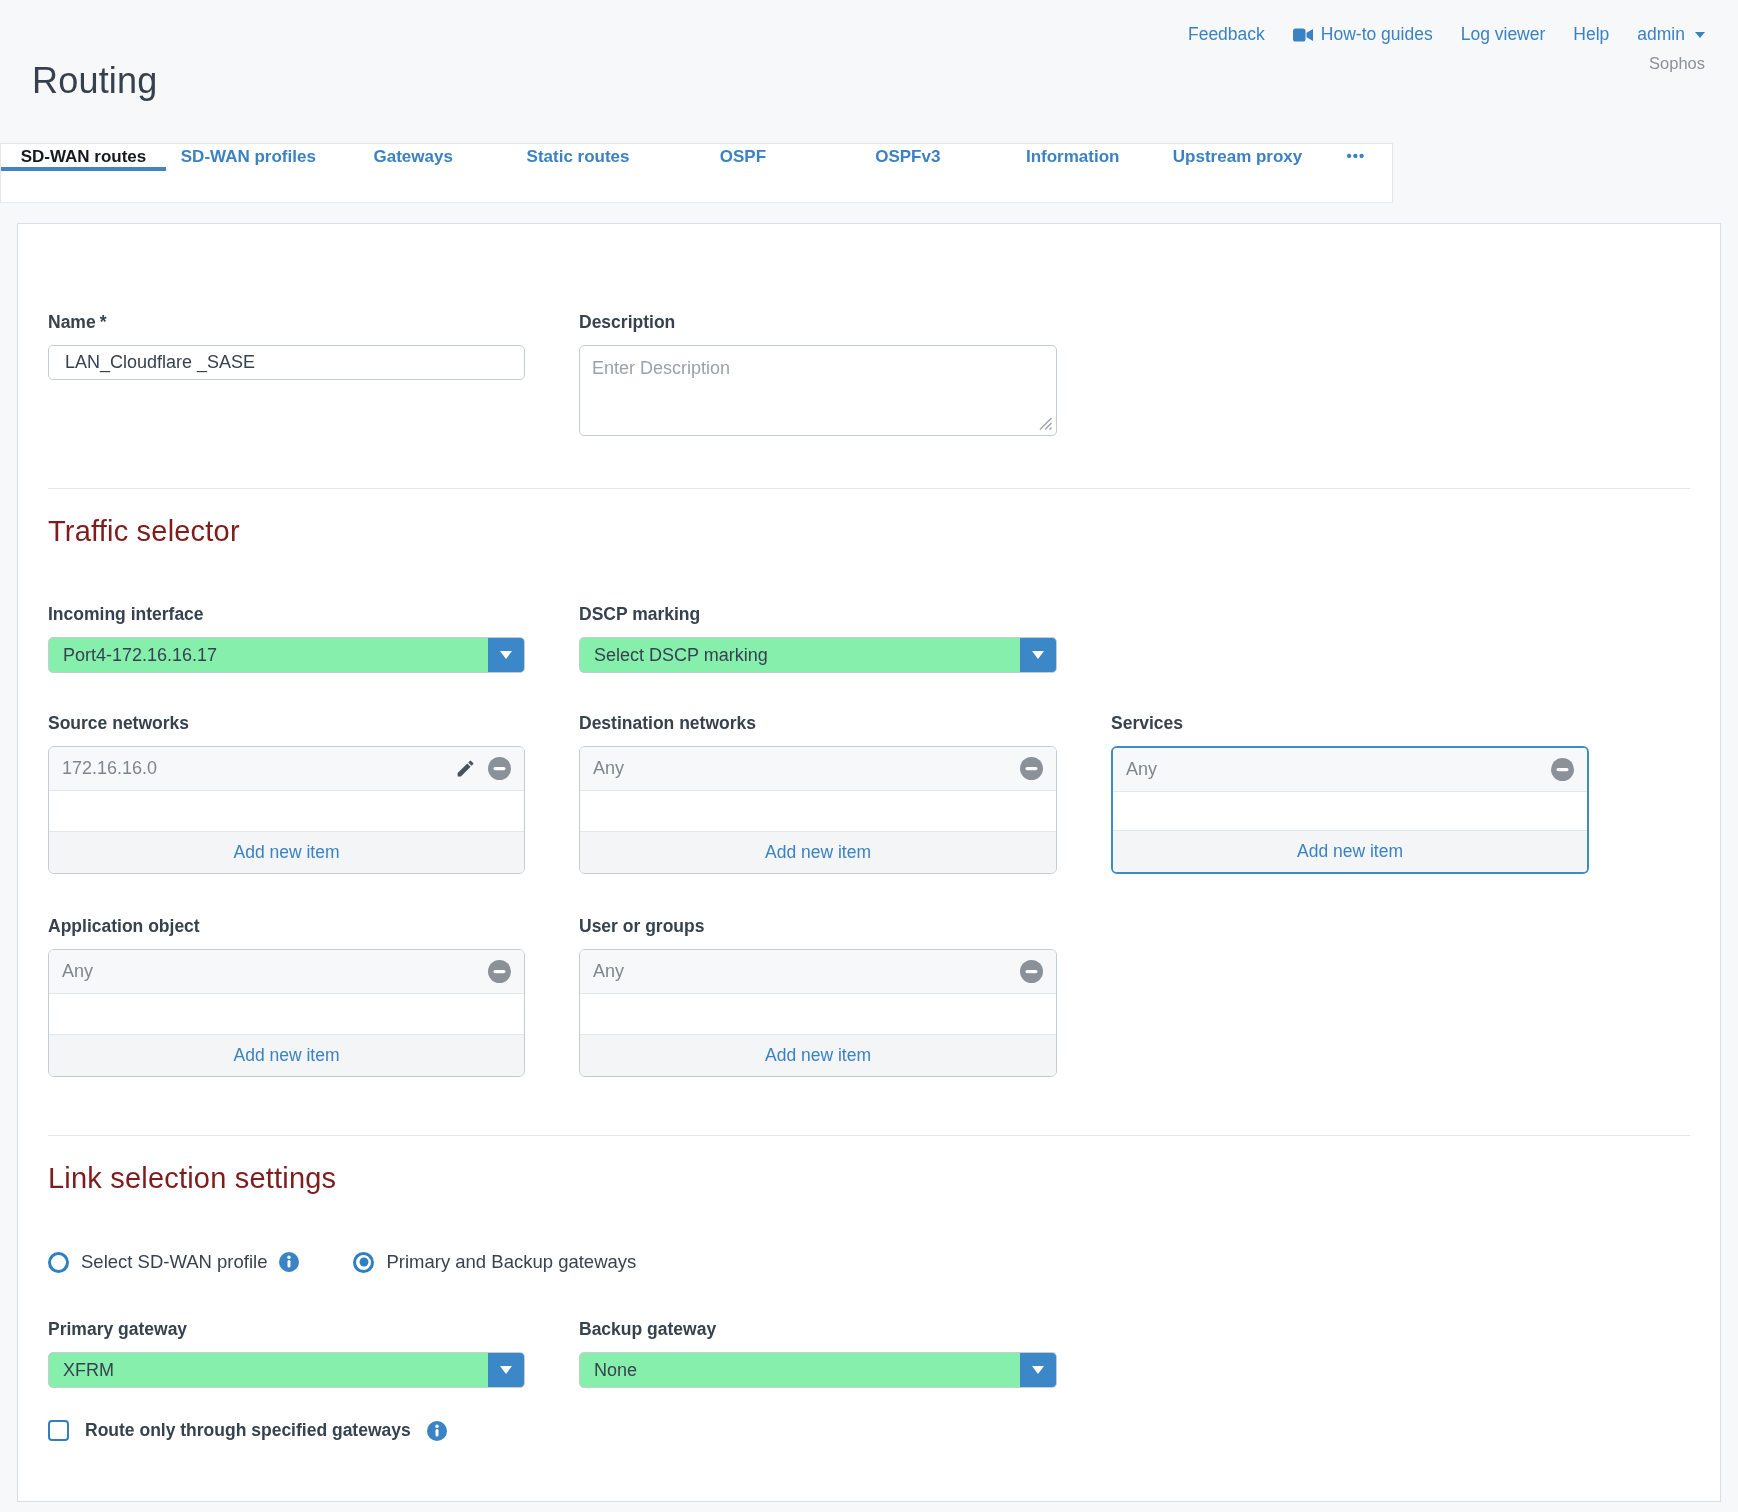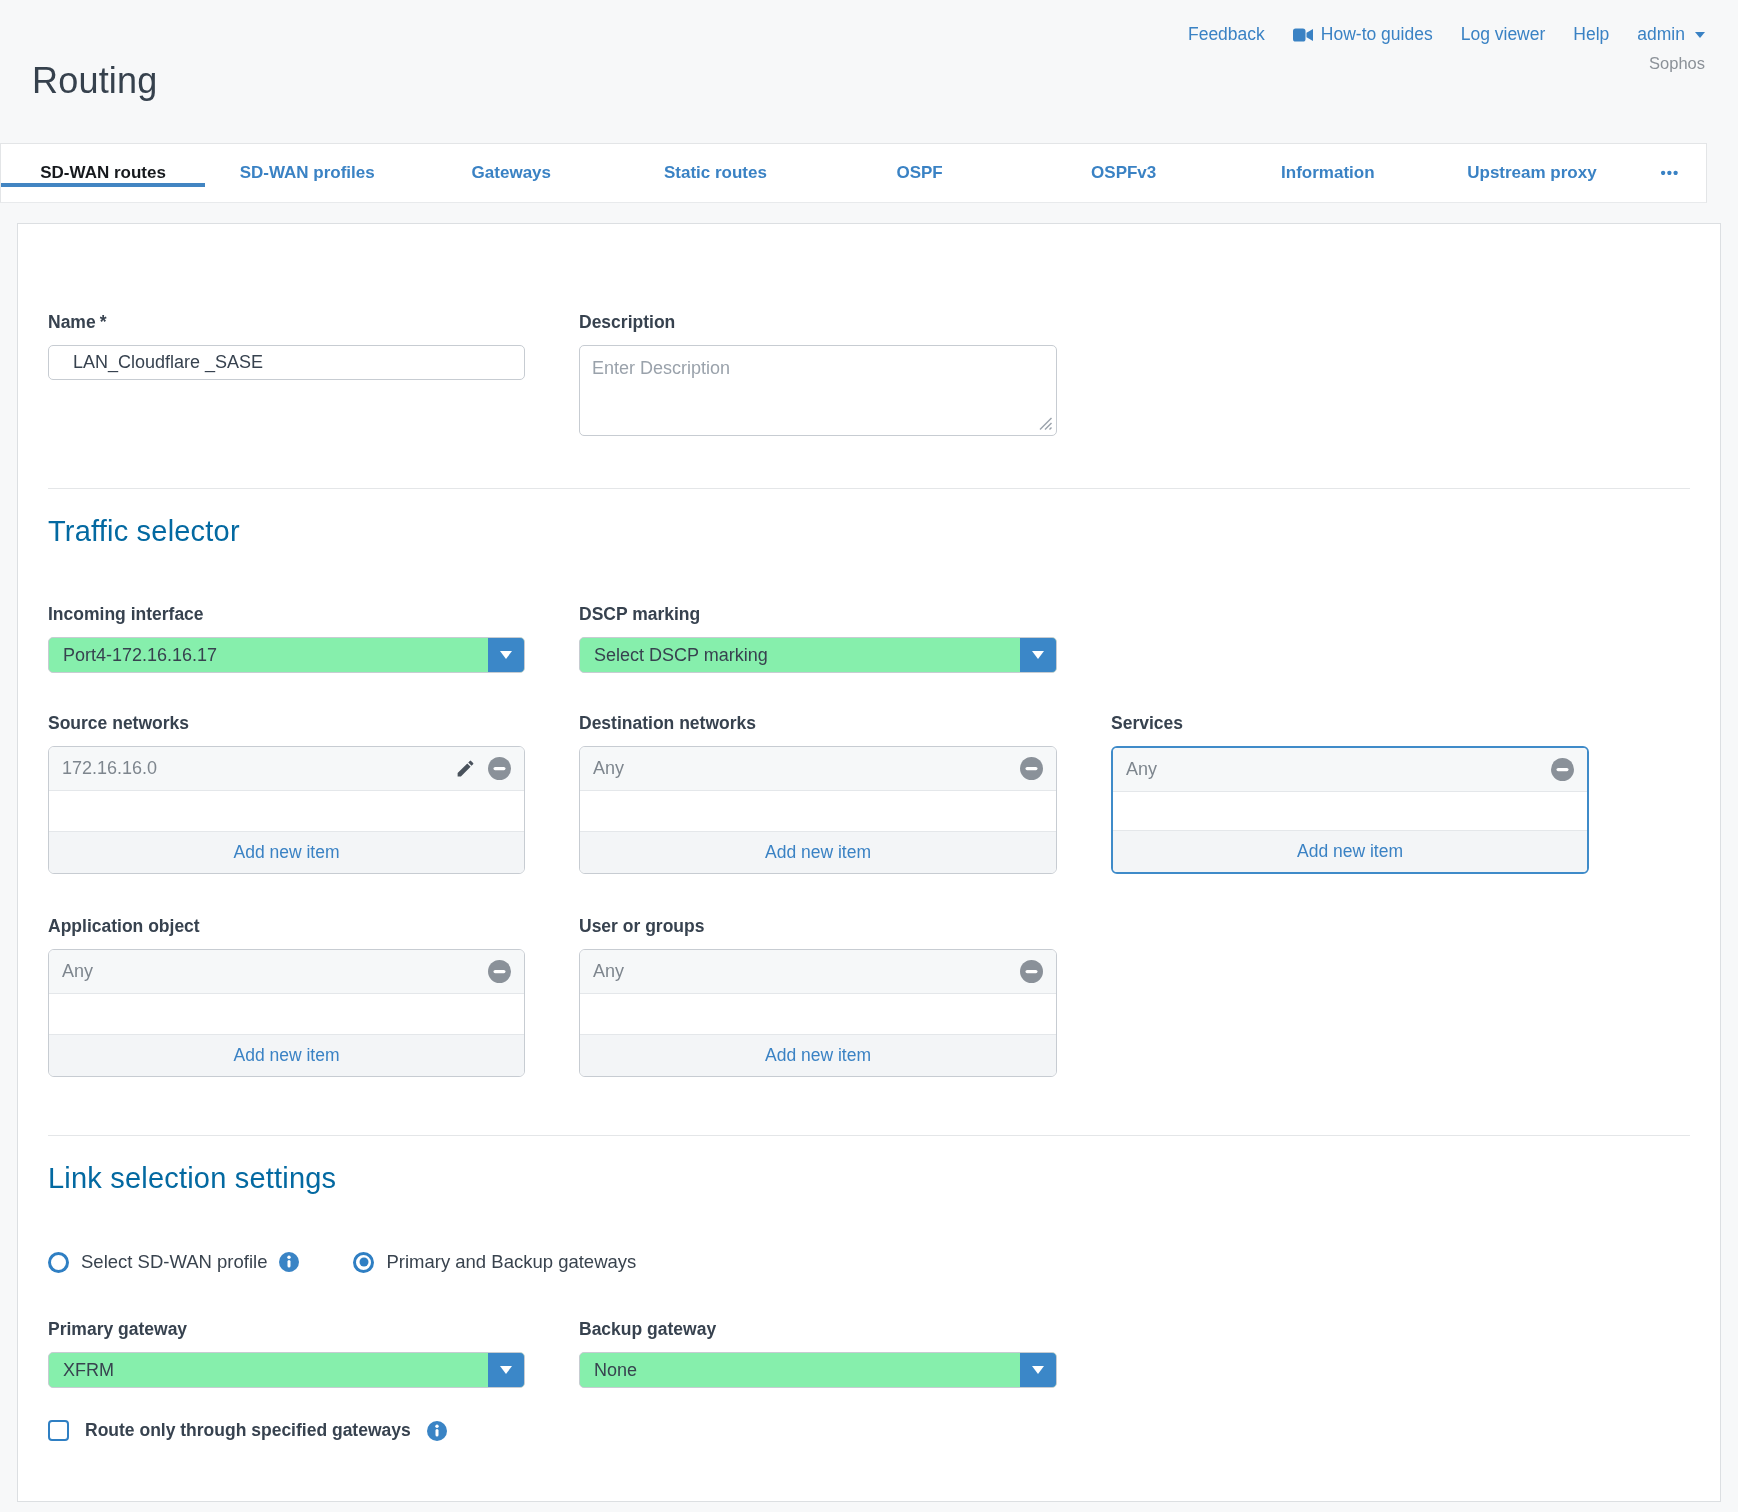--- a/index.html
+++ b/index.html
@@ -20,23 +20,23 @@
     display:flex; align-items:center; gap:28px;
   }
   .hlink { color:#3a82c4; font-size:17.5px; text-decoration:none; cursor:pointer; display:flex; align-items:center; gap:8px; }
   .admin-caret {
     width:0; height:0; border-left:5px solid transparent; border-right:5px solid transparent;
     border-top:6px solid #3a82c4; display:inline-block; margin-left:2px;
   }
   .brand { position:absolute; right:33px; top:54px; color:#8b9198; font-size:16.5px; }
   
   .tabbar {
-    width:1707px; height:60px; background:#fff;
+    width:1393px; height:60px; background:#fff;
     border:1px solid #e3e5e7; border-bottom:1px solid #e8eaec;
-    display:flex; align-items:center;
+    display:flex; align-items:flex-start;
   }
   .tab {
     flex:1; display:flex; align-items:center; justify-content:center;
     font-size:17px; font-weight:700; color:#3a82c4; cursor:pointer;
     border-bottom:4px solid transparent; padding-top:3px;
   }
   .tab.active { color:#16191d; border-bottom:4px solid #4285c2; }
   .tab-more { width:72px; flex:none; letter-spacing:1px; font-size:15px; }
   
   .panel {
@@ -44,34 +44,34 @@
     background:#fff; border:1px solid #dcdfe2;
     padding:88px 30px 60px 30px;
   }
   .form-row { display:flex; gap:54px; }
   .field { width:477px; }
   .field.wide { width:478px; }
   .field-label { font-size:17.5px; font-weight:700; color:#37424f; margin-bottom:12px; }
   .req { color:#37424f; margin-left:4px; }
   .text-input {
     width:100%; height:35px; border:1px solid #c7ccd2; border-radius:5px;
-    padding:0 24px; font-size:18px; color:#37424f; background:#fff;
+    padding:0 16px; font-size:18px; color:#37424f; background:#fff;
     font-family:inherit; outline:none;
   }
   .ta-wrap { position:relative; width:100%; }
   textarea.desc {
     width:100%; height:91px; border:1px solid #c7ccd2; border-radius:5px;
     padding:12px 12px; font-size:18px; color:#37424f; resize:none;
     font-family:inherit; outline:none; display:block;
   }
   textarea.desc::placeholder { color:#9aa2ab; }
   .resize-handle { position:absolute; right:4px; bottom:5px; line-height:0; }
   .divider { border:none; border-top:1px solid #e4e6e8; margin-top:52px; }
   .divider.d2 { margin-top:58px; }
-  .section-heading { margin-top:26px; font-size:29px; font-weight:400; color:#0369a1; letter-spacing:.2px; }
+  .section-heading { margin-top:26px; font-size:29px; font-weight:400; color:#7f1d1d; letter-spacing:.2px; }
   .mt56 { margin-top:56px; } .mt40 { margin-top:40px; } .mt42 { margin-top:42px; }
   .mt46 { margin-top:46px; } .mt32 { margin-top:32px; }
   
   .dropdown {
     height:36px; width:100%;
     border:1px solid #c7ccd2; border-radius:5px; background:#86efac;
     display:flex; align-items:center; cursor:pointer; overflow:hidden;
   }
   .dd-value { font-size:18px; color:#37424f; padding-left:14px; }
   .dd-btn {

